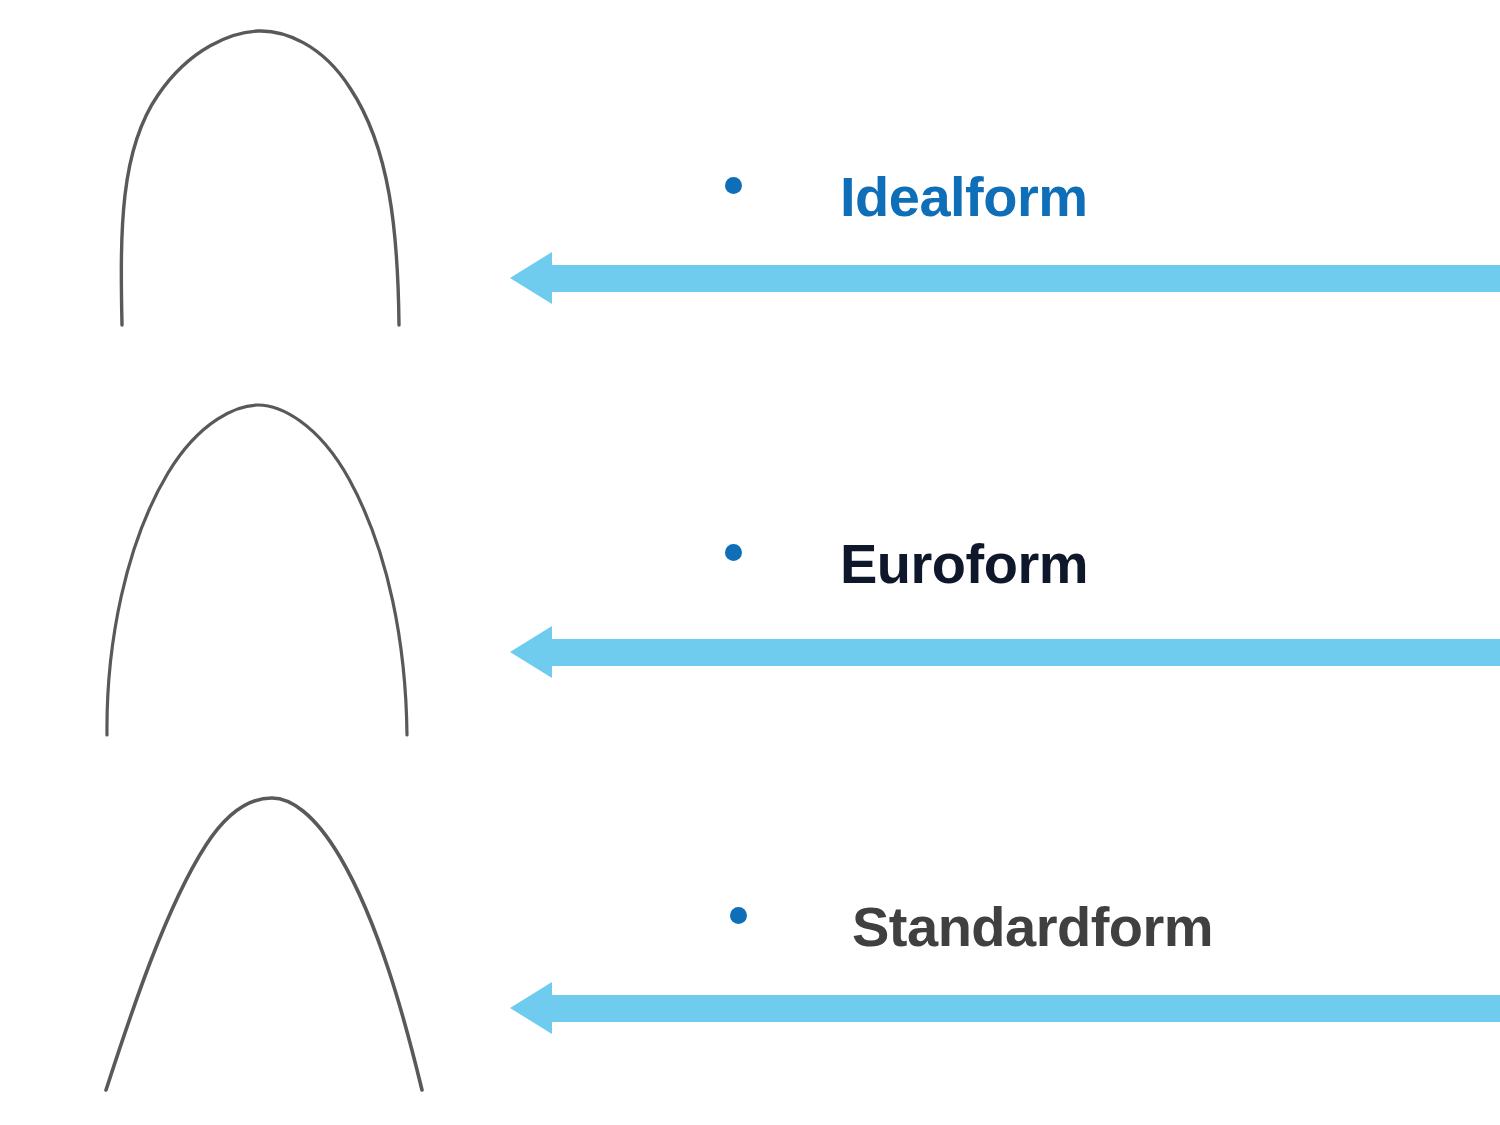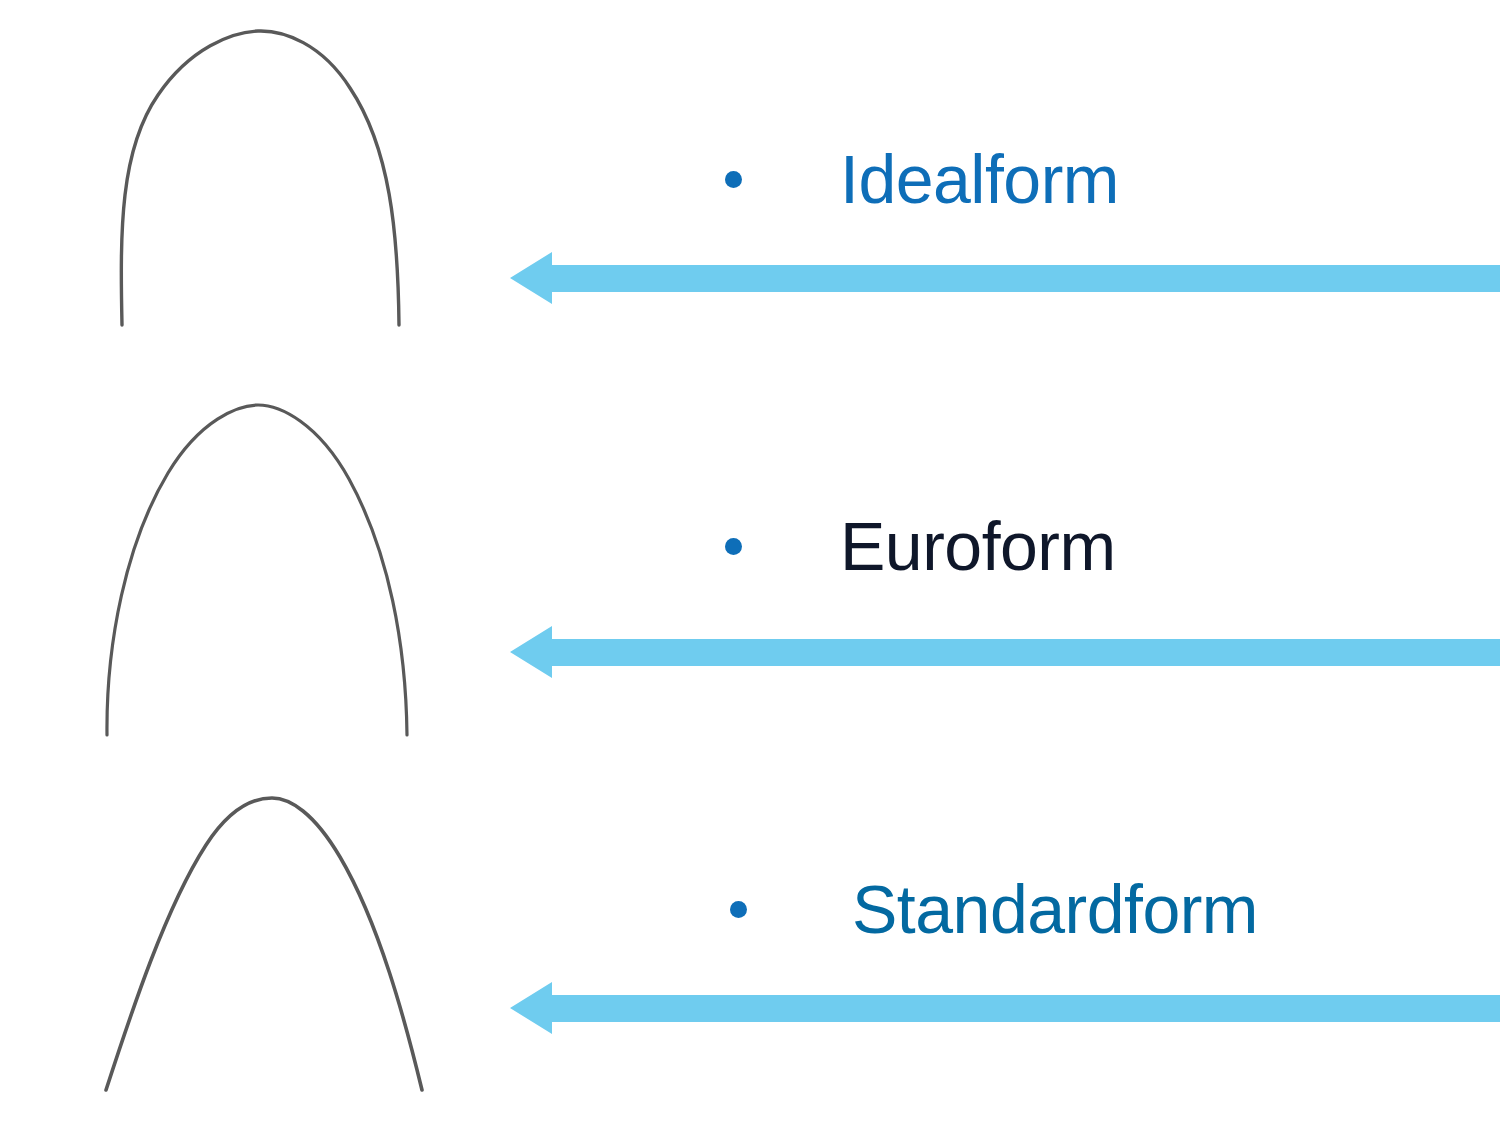--- a/index.html
+++ b/index.html
@@ -47,24 +47,25 @@
     height: 17px;
     border-radius: 50%;
     background: #0E6EB8;
     flex: 0 0 auto;
     margin-right: 98px;
   }
   #bullet-row-3 .bullet-dot { margin-right: 105px; }
 
   .bullet-label {
     color: #0E6EB8;
-    font-size: 68px;
+    font-size: 56px;
     line-height: 1.0;
-    font-weight: 400;
+    font-weight: 700;
     letter-spacing: -0.5px;
+    margin-top: 24px;
   }
 
   
   .arrow {
     position: absolute;
     left: 510px;
     width: 992px;
     height: 56px;
   }
   #arrow-1 { top: 250px; }
@@ -124,21 +125,21 @@
       <path d="M 66 325
                C 92 245, 126 142, 166 80
                C 192 40, 216 33, 232 33
                C 250 33, 274 48, 300 92
                C 339 158, 365 255, 382 325" fill="none" stroke="#595959" stroke-width="3.6" stroke-linecap="round"></path>
     </svg>
   </div>
 
   <div class="bullet-row" id="bullet-row-3">
     <span class="bullet-dot" style="background: rgb(14, 110, 184);"></span>
-    <span class="bullet-label" style="color: #0369a1;">Standardform</span>
+    <span class="bullet-label" style="color: #404040;">Standardform</span>
   </div>
 
   <div class="arrow" id="arrow-3">
     <svg width="992" height="56" viewBox="0 0 992 56" preserveAspectRatio="none" aria-hidden="true">
       <path d="M 0 28 L 42 2 L 42 15 L 992 15 L 992 42 L 42 42 L 42 54 Z" fill="#6FCCEF"></path>
     </svg>
   </div>
 
 </div>
 

